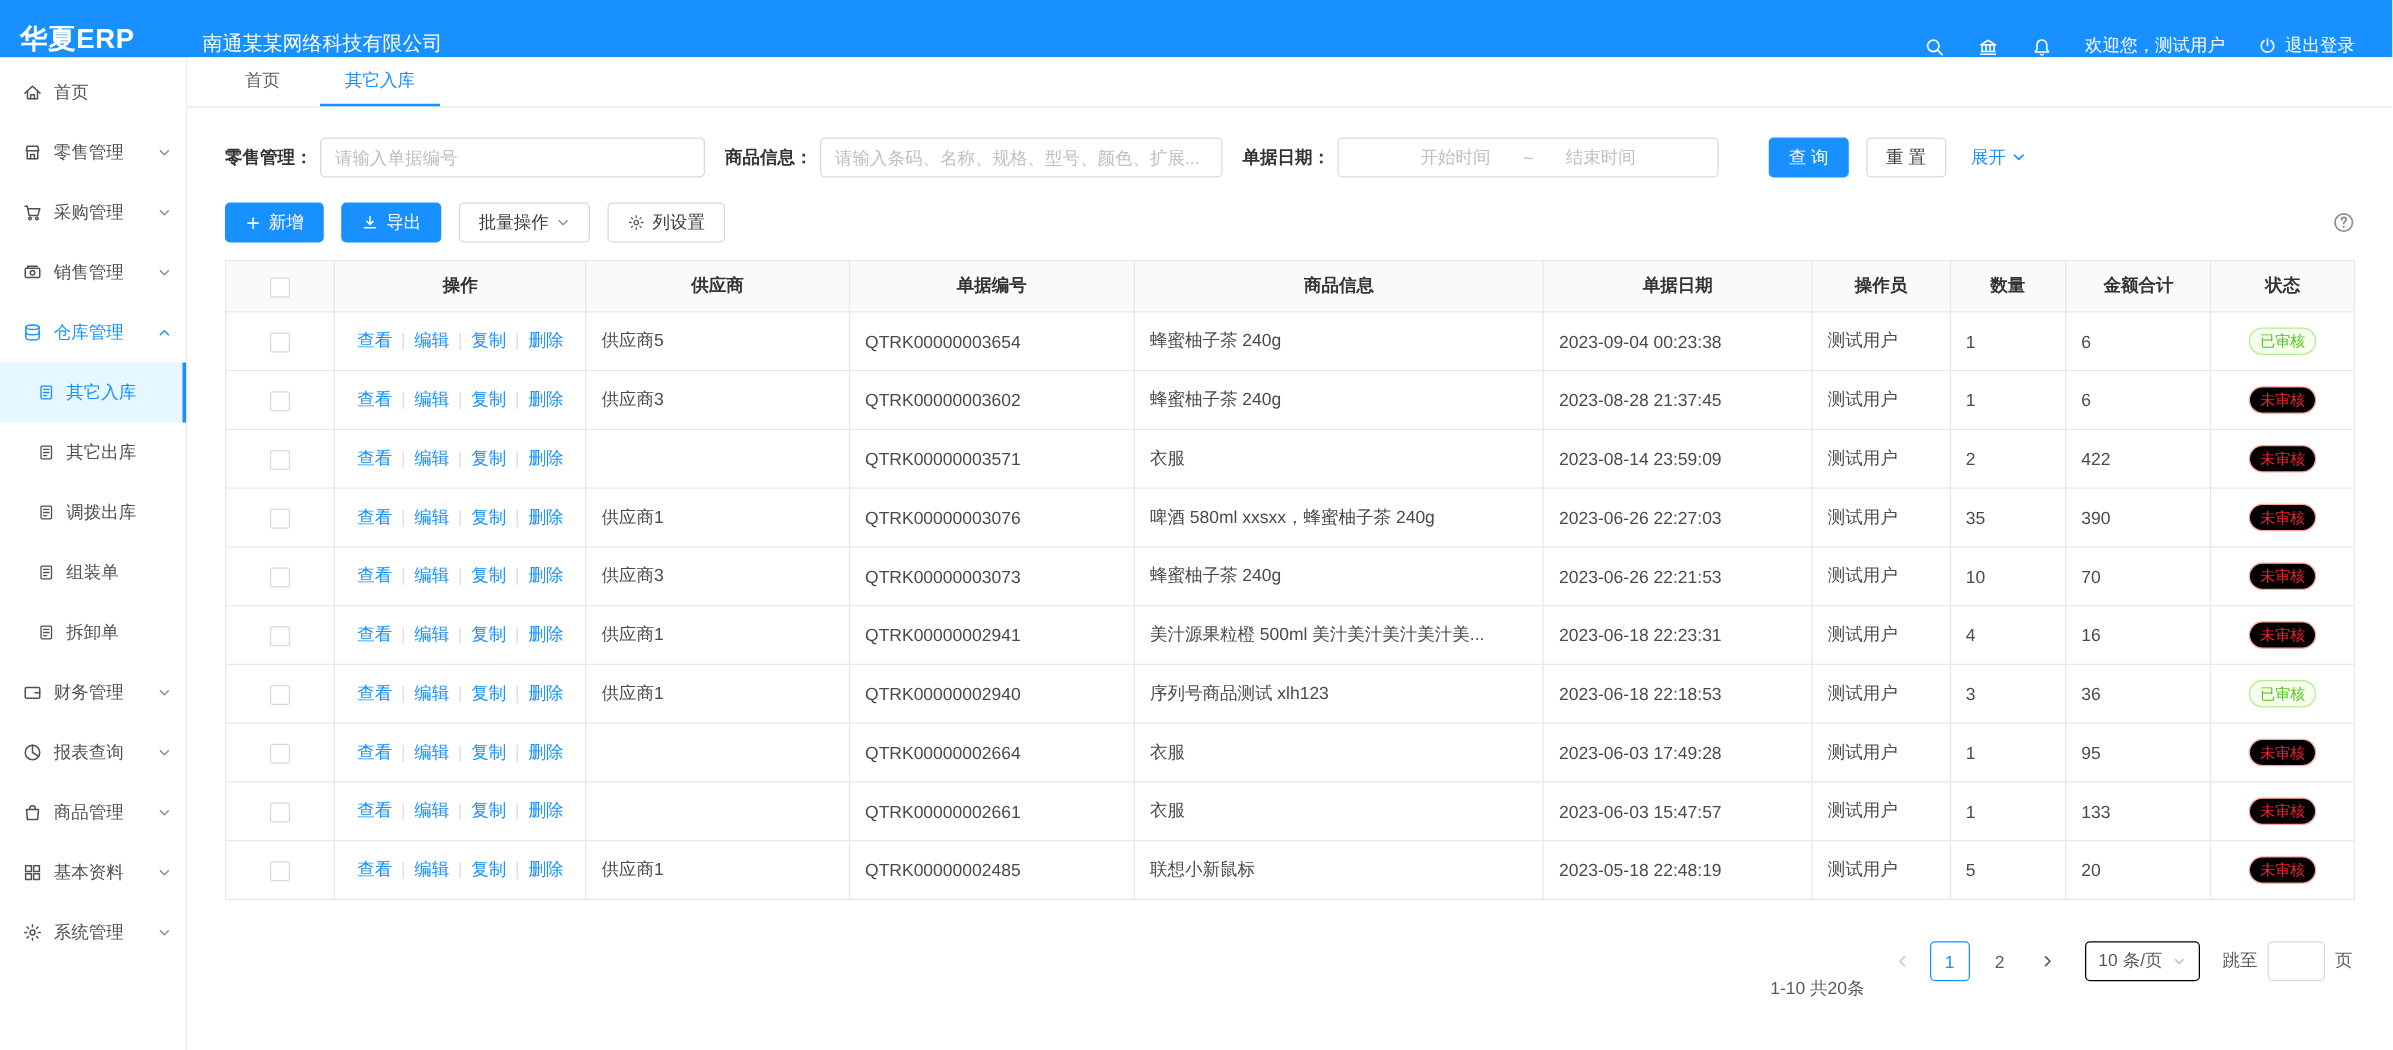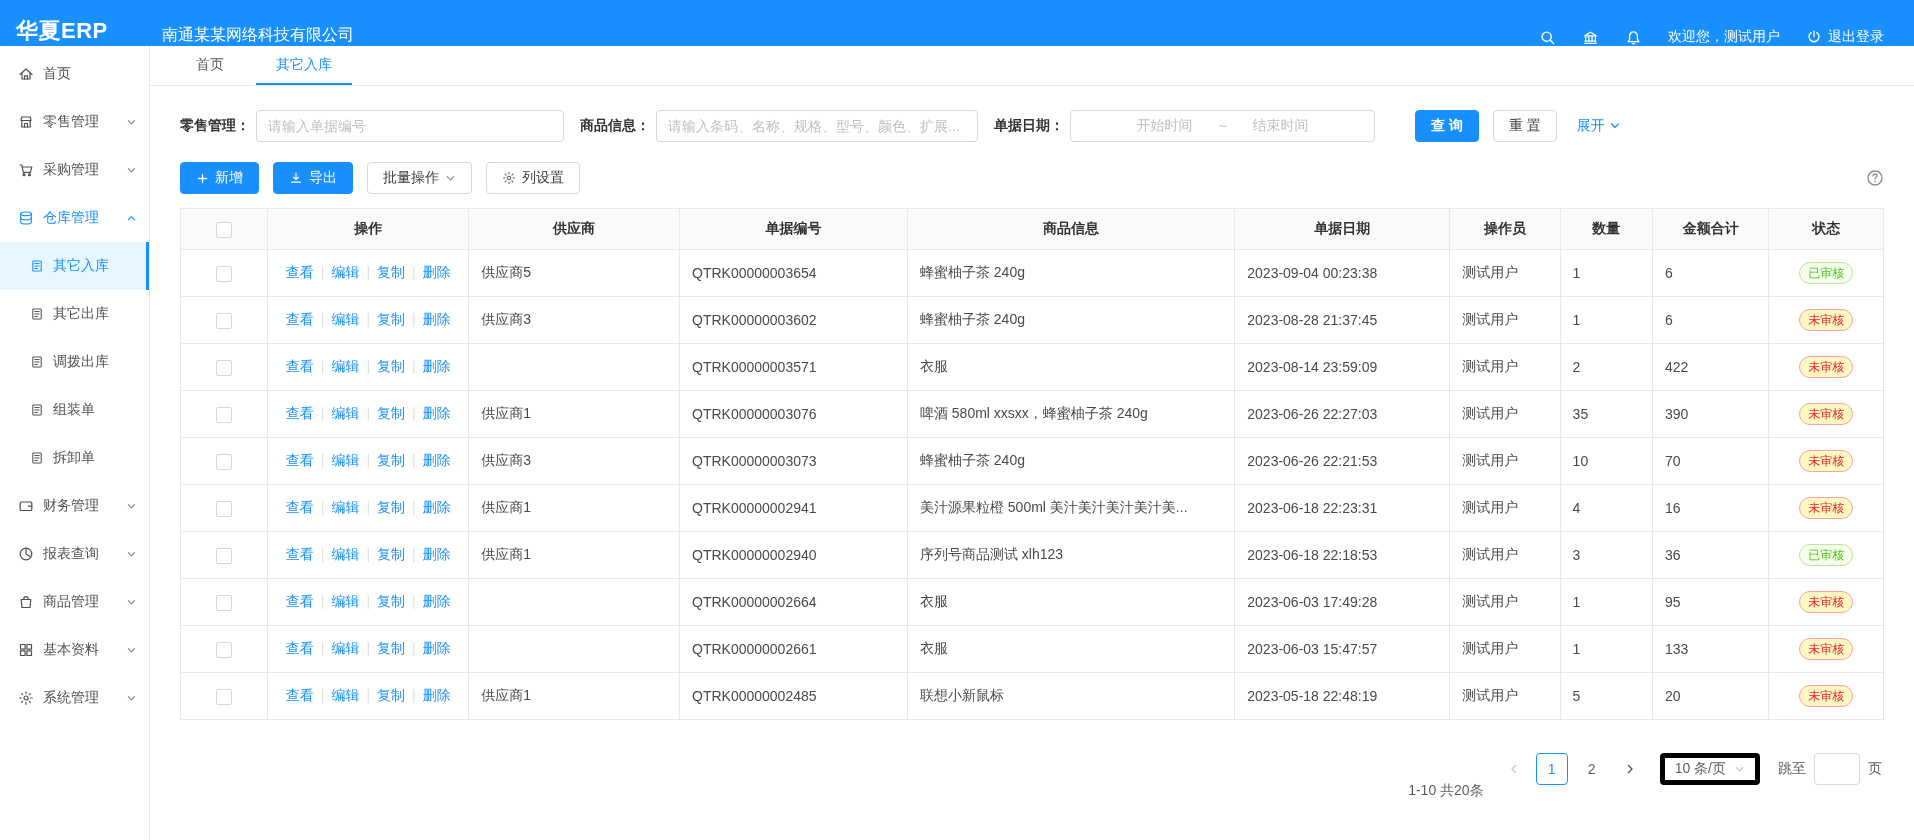--- a/index.html
+++ b/index.html
@@ -41,48 +41,48 @@
   .filter-row { display:flex; align-items:center; margin-top:24px; }
   .f-group { display:flex; align-items:center; margin-right:16px; }
   .f-label { font-weight:bold; color:#333; margin-right:6px; white-space:nowrap; }
   .f-input { height:32px; border:1px solid #d9d9d9; border-radius:4px; padding:0 11px; font-size:14px; color:rgba(0,0,0,0.7); outline:none; }
   .f-input::placeholder { color:#bfbfbf; }
   .inp-docno { width:308px; }
   .inp-product { width:322px; }
   .date-box { width:305px; height:32px; border:1px solid #d9d9d9; border-radius:4px; display:flex; align-items:center; justify-content:center; gap:26px; color:#bfbfbf; cursor:pointer; }
   .btn { height:32px; border-radius:4px; border:1px solid #d9d9d9; background:#fff; padding:0 15px; font-size:14px; display:inline-flex; align-items:center; gap:6px; cursor:pointer; color:rgba(0,0,0,0.78); white-space:nowrap; }
   .btn.primary { background:#1890ff; border-color:#1890ff; color:#fff; }
-  .ml24 { margin-left:24px;font-weight:bold; } .ml14 { margin-left:14px; }
+  .ml24 { margin-left:24px; } .ml14 { margin-left:14px; }
   .expand-link { color:#1890ff; display:inline-flex; align-items:center; gap:4px; margin-left:20px; cursor:pointer; white-space:nowrap; }
 
   .toolbar { display:flex; align-items:center; gap:14px; margin:20px 0 14px; position:relative; }
   .help { margin-left:auto; color:#8c8c8c; cursor:pointer; display:inline-flex; }
 
   
   table { width:100%; border-collapse:collapse; table-layout:fixed; }
   th, td { border:1px solid #e8e8e8; padding:0 12px; text-align:left; white-space:nowrap; overflow:hidden; text-overflow:ellipsis; }
   th { background:#fafafa; height:41px; font-weight:bold; color:#333; text-align:center; }
   td { height:47px; color:#4a4a4a; }
   .c-center { text-align:center; }
   .checkbox { display:inline-block; width:16px; height:16px; border:1px solid #d9d9d9; border-radius:2px; background:#fff; vertical-align:middle; cursor:pointer; }
   .alink { color:#1890ff; cursor:pointer; text-decoration:none; }
   .sep { color:#e0e0e0; margin:0 7px; }
   .c-actions { text-align:center; }
   .badge { display:inline-block; padding:2px 8px; font-size:12px; border-radius:11px; border:1px solid; line-height:16px; }
   .badge.green { color:#52c41a; border-color:#b7eb8f; background:#f6ffed; }
-  .badge.red { color:#f5222d; border-color:#ffa39e; background:#fef9c3; }
+  .badge.red { color:#f5222d; border-color:#ffa39e; background:#000000; }
 
   
   .pagination { display:flex; justify-content:flex-end; align-items:center; gap:8px; padding:18px 2px 0 0; color:rgba(0,0,0,0.66); }
   .pg-total { margin-right:8px;margin-top:44px; }
   .pg-arrow { width:28px; height:32px; display:flex; align-items:center; justify-content:center; cursor:pointer; color:rgba(0,0,0,0.66); }
   .pg-arrow.disabled { color:#c9c9c9; cursor:default; }
   .page-btn { min-width:32px; height:32px; border:1px solid transparent; border-radius:4px; display:flex; align-items:center; justify-content:center; background:#fff; cursor:pointer; }
   .page-btn.active { border-color:#1890ff; color:#1890ff; }
-  .size-select { height:32px; border:5px solid #000000; border-radius:4px; background:#fff; display:inline-flex; align-items:center; gap:8px; padding:0 10px; cursor:pointer; margin-left:8px; }
+  .size-select { height:32px; border:1px solid #000000; border-radius:4px; background:#fff; display:inline-flex; align-items:center; gap:8px; padding:0 10px; cursor:pointer; margin-left:8px; }
   .size-select .caret { color:#bfbfbf; display:inline-flex; }
   .jump-label { margin-left:10px; }
   .jump-input { width:46px; height:32px; border:1px solid #d9d9d9; border-radius:4px; outline:none; padding:0 6px; }
 </style>
 </head>
 <body>
 
 <div class="topbar">
   <div class="logo">华夏ERP</div>
   <div class="company">南通某某网络科技有限公司</div>
@@ -153,20 +153,35 @@
             <circle cx="11.5" cy="12.7" r="1"></circle>
           </svg>
         </span>
         <span class="lbl">采购管理</span>
         <span class="ic arrow">
           <svg viewBox="0 0 12 12" width="11" height="11" fill="none" stroke="currentColor" stroke-width="1.3" stroke-linecap="round" stroke-linejoin="round">
             <polyline points="2.5,4 6,7.5 9.5,4"></polyline>
           </svg>
         </span>
       </div>
+      <div class="side-item">
+        <span class="ic mi">
+          <svg viewBox="0 0 16 16" width="16" height="16" fill="none" stroke="currentColor" stroke-width="1.2" stroke-linecap="round" stroke-linejoin="round">
+            <rect x="2.2" y="4.5" width="11.6" height="7.5" rx="1"></rect>
+            <circle cx="8" cy="8.2" r="1.8"></circle>
+            <path d="M4.2 4.5 V3 H11.8"></path>
+          </svg>
+        </span>
+        <span class="lbl">销售管理</span>
+        <span class="ic arrow">
+          <svg viewBox="0 0 12 12" width="11" height="11" fill="none" stroke="currentColor" stroke-width="1.3" stroke-linecap="round" stroke-linejoin="round">
+            <polyline points="2.5,4 6,7.5 9.5,4"></polyline>
+          </svg>
+        </span>
+      </div>
       <div class="side-item open">
         <span class="ic mi">
           <svg viewBox="0 0 16 16" width="16" height="16" fill="none" stroke="currentColor" stroke-width="1.2" stroke-linecap="round" stroke-linejoin="round">
             <ellipse cx="8" cy="3.8" rx="5.3" ry="1.8"></ellipse>
             <path d="M2.7 3.8 V12.2 C2.7 13.2 5.1 14 8 14 C10.9 14 13.3 13.2 13.3 12.2 V3.8"></path>
             <path d="M2.7 8 C2.7 9 5.1 9.8 8 9.8 C10.9 9.8 13.3 9 13.3 8"></path>
           </svg>
         </span>
         <span class="lbl">仓库管理</span>
         <span class="ic arrow">

